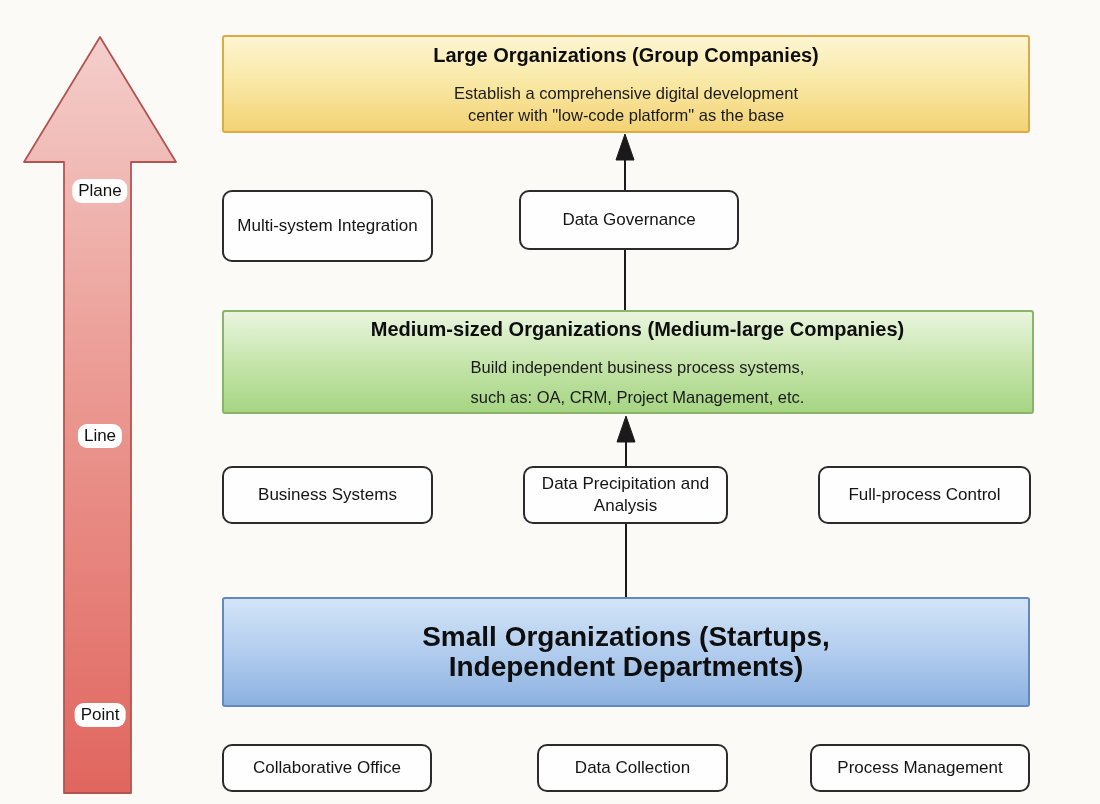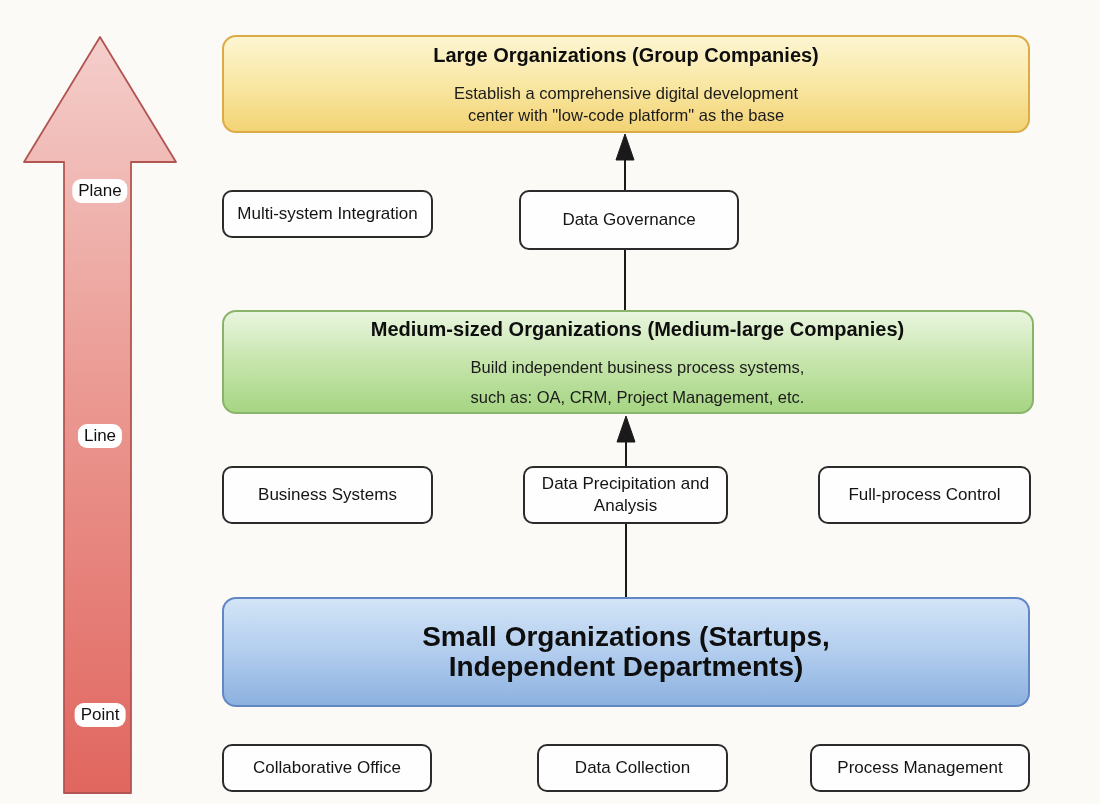--- a/index.html
+++ b/index.html
@@ -31,21 +31,21 @@
     padding: 1px 6px 2px 6px;
     font-size: 17px;
     line-height: 21px;
     color: #111;
     white-space: nowrap;
     border-radius: 9px;
   }
   
   .level-box {
     position: absolute;
-    border-radius: 14px;
+    border-radius: 3px;
     display: flex;
     flex-direction: column;
     align-items: center;
     justify-content: center;
     text-align: center;
     box-sizing: border-box;
   }
   .level-large {
     left: 222px; top: 35px; width: 808px; height: 98px;
     background: linear-gradient(180deg, #fdf5d2 0%, #f9e9a8 45%, #f3d375 100%);
@@ -129,21 +129,21 @@
   <div class="axis-chip" style="top:179px">Plane</div>
   <div class="axis-chip" style="top:424px">Line</div>
   <div class="axis-chip" style="top:703px">Point</div>
 
   <div class="level-box level-large">
     <div class="level-title">Large Organizations (Group Companies)</div>
     <div class="level-sub">Establish a comprehensive digital development</div>
     <div class="level-sub" style="margin-top:0">center with "low-code platform" as the base</div>
   </div>
 
-  <div class="feature-box" style="left:222px; top:190px; width:211px; height:48px">Multi-system Integration</div>
+  <div class="feature-box" style="left:222px; top:190px; width:211px; height:72px">Multi-system Integration</div>
   <div class="feature-box" style="left:519px; top:190px; width:220px; height:60px">Data Governance</div>
 
   <div class="level-box level-medium">
     <div class="level-title">Medium-sized Organizations (Medium-large Companies)</div>
     <div class="level-sub">Build independent business process systems,</div>
     <div class="level-sub" style="margin-top:8px">such as: OA, CRM, Project Management, etc.</div>
   </div>
 
   <div class="feature-box" style="left:222px; top:466px; width:211px; height:58px">Business Systems</div>
   <div class="feature-box" style="left:523px; top:466px; width:205px; height:58px">Data Precipitation and Analysis</div>

